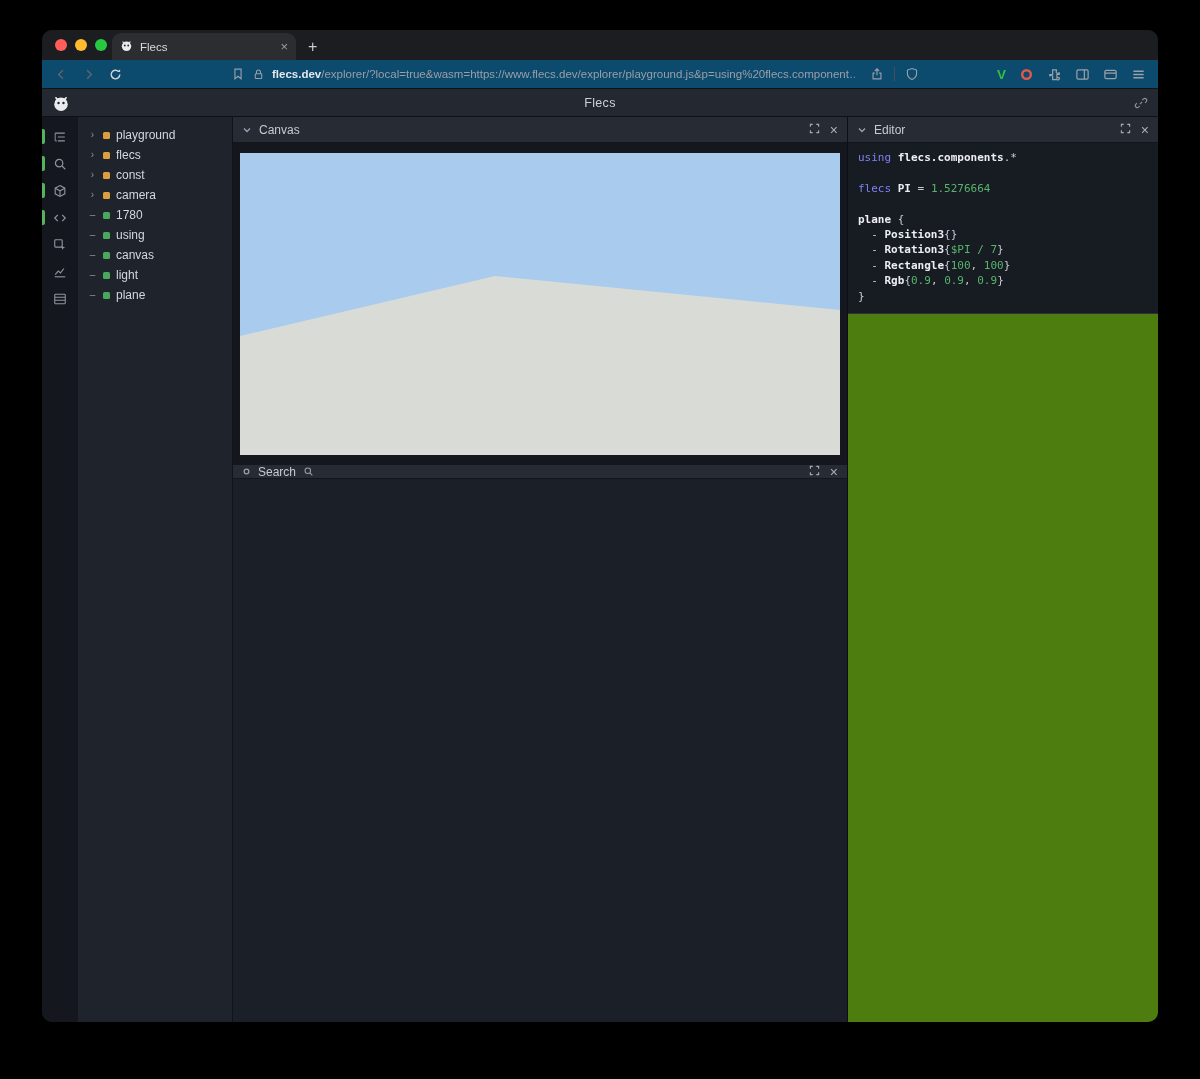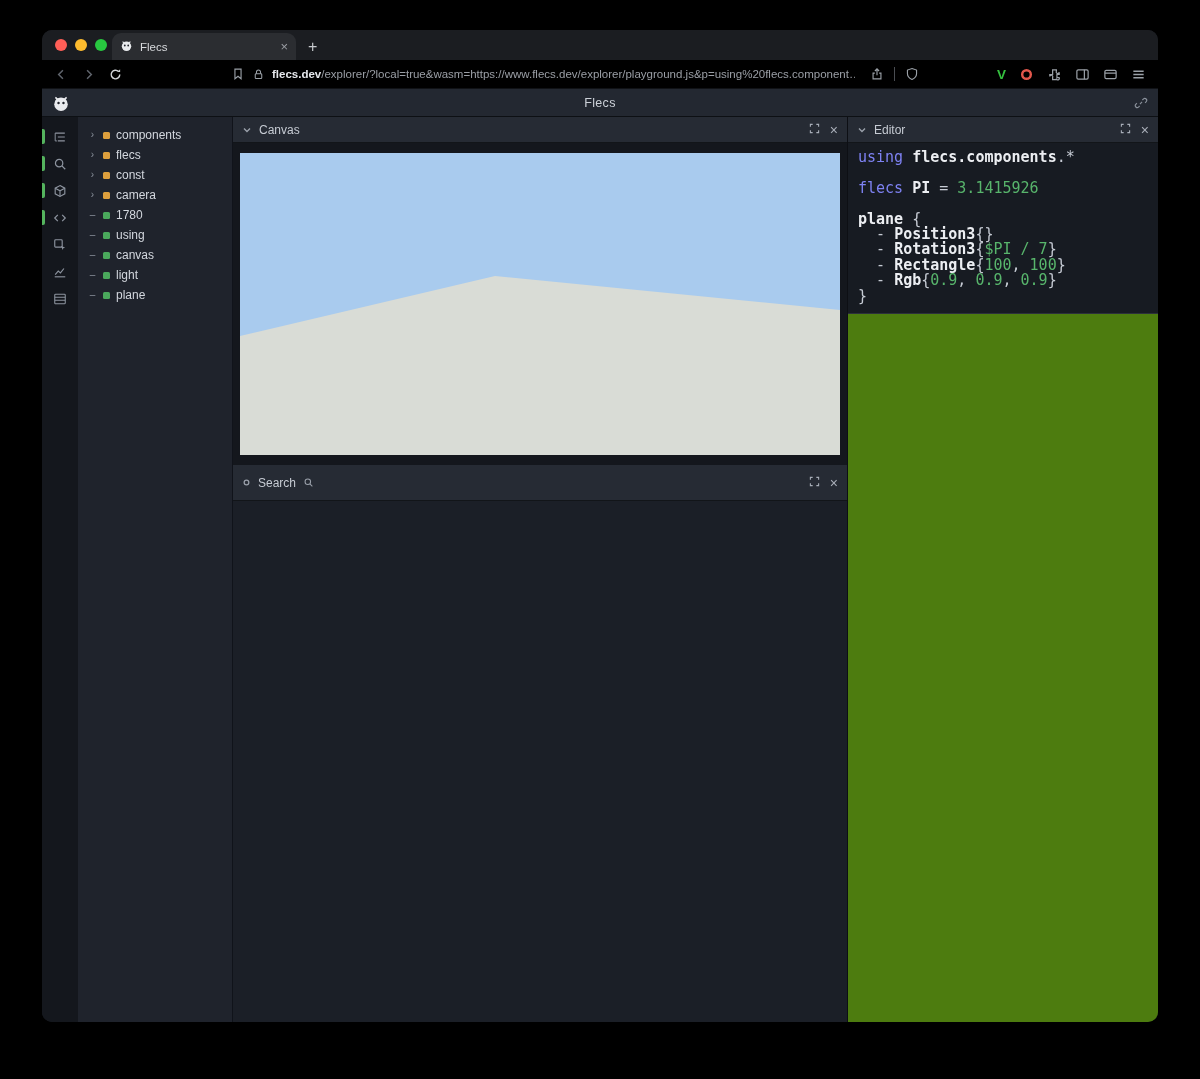--- a/index.html
+++ b/index.html
@@ -13,21 +13,21 @@
   .tabbar { height:30px; background:#1b1d21; display:flex; align-items:flex-end; position:relative; flex:0 0 auto; }
   .lights { position:absolute; left:13px; top:9px; display:flex; gap:8px; }
   .light { width:12px; height:12px; border-radius:50%; }
   .light.r { background:var(--light-red); } .light.y { background:var(--light-yellow); } .light.g { background:var(--light-green); }
   .tab { margin-left:70px; width:184px; height:27px; background:#2b2d31; border-radius:9px 9px 0 0;
     display:flex; align-items:center; padding:0 8px; gap:7px; color:#d7d9dc; font-size:11.5px; }
   .tab .tab-label { flex:1; white-space:nowrap; overflow:hidden; }
   .tab .tab-close { color:#9a9da3; font-size:13px; line-height:1; cursor:default; }
   .newtab { color:#c6c9cd; font-size:16px; margin:0 0 5px 12px; line-height:1; }
 
-  .navbar { height:28px; background:#000000; display:flex; align-items:center; padding:0 12px; gap:12px; flex:0 0 auto; }
+  .navbar { height:28px; background:#0c4a6e; display:flex; align-items:center; padding:0 12px; gap:12px; flex:0 0 auto; }
   .nav-ic { display:flex; align-items:center; justify-content:center; color:#9aa0a7; }
   .nav-ic svg { display:block; }
   .dim { color:#5f646c; }
   .bright { color:#d0d3d7; }
   .urlbar { flex:1; display:flex; align-items:center; gap:7px; margin-left:96px; min-width:0; }
   .url-text { font-size:11.5px; white-space:nowrap; overflow:hidden; }
   .url-domain { color:#e6e8ec; font-weight:bold; }
   .url-path { color:#9b9fa6; }
   .url-actions { display:flex; align-items:center; gap:10px; margin-left:8px; margin-right:66px; }
   .vdiv { width:1px; height:14px; background:#4a4d52; }
@@ -60,27 +60,27 @@
   .panel-header { height:26px; background:#262b34; display:flex; align-items:center; padding:0 9px; gap:7px;
     color:#c6cbd3; font-size:12px; border-bottom:1px solid #121519; flex:0 0 auto; }
   .ph-actions { margin-left:auto; display:flex; align-items:center; gap:10px; color:#a9afb9; }
   .ph-close { font-size:14px; line-height:1; }
   .chev { color:#9aa0aa; display:flex; }
 
   .canvas-body { height:322px; background:#14171d; padding:10px 7px; flex:0 0 auto; }
   .render { width:100%; height:100%; display:block; }
   .sky { fill:var(--sky); } .ground { fill:var(--ground); }
 
-  .searchbar { height:36px; }
+  .searchbar { height:14px; }
   .main-rest { flex:1; background:#1b1f27; }
 
   .editor { width:311px; background:#4d7c0f; display:flex; flex-direction:column; flex:0 0 auto;
     border-left:1px solid #0d0f14; }
   .code { background:#171b22; padding:7px 10px 9px 10px; font-family:"DejaVu Sans Mono", monospace;
-    font-size:15px; line-height:15.4px; border-bottom:1px solid #2c313b; }
+    font-size:11px; line-height:15.4px; border-bottom:1px solid #2c313b; }
   .code-line { white-space:pre; min-height:15.4px; }
   .kw { color:var(--code-keyword); } .num { color:var(--code-number); }
   .id { color:var(--code-ident); font-weight:bold; } .pl { color:var(--code-plain); }
   .editor-rest { flex:1; }
 </style>
 </head>
 <body>
 
 <div class="window">
 
@@ -245,21 +245,21 @@
               <rect x="2" y="2.5" width="12" height="11" rx="1"></rect>
               <path d="M2 6h12M2 9.5h12"></path>
             </svg>
           </div>
         </div>
 
       <div class="tree">
           <div class="tree-item">
             <span class="tw">›</span>
             <span class="sq" style="background: var(--tree-folder);"></span>
-            <span>components</span>
+            <span>playground</span>
           </div>
           <div class="tree-item">
             <span class="tw">›</span>
             <span class="sq" style="background: var(--tree-folder);"></span>
             <span>flecs</span>
           </div>
           <div class="tree-item">
             <span class="tw">›</span>
             <span class="sq" style="background: var(--tree-folder);"></span>
             <span>const</span>
@@ -357,21 +357,21 @@
               <svg width="11" height="11" viewBox="0 0 12 12" fill="none" stroke="currentColor" stroke-width="1.2">
                   <path d="M1.5 4V1.5H4M8 1.5h2.5V4M10.5 8v2.5H8M4 10.5H1.5V8"></path>
                 </svg>
             </span>
             <span class="ph-close">×</span>
           </span>
         </div>
         <div class="code">
             <div class="code-line"><span class="kw">using</span><span class="pl"> </span><span class="id">flecs.components</span><span class="pl">.*</span></div>
             <div class="code-line">&nbsp;</div>
-            <div class="code-line"><span class="kw">flecs</span><span class="pl"> </span><span class="id">PI</span><span class="pl"> = </span><span class="num">3.1415926</span></div>
+            <div class="code-line"><span class="kw">flecs</span><span class="pl"> </span><span class="id">PI</span><span class="pl"> = </span><span class="num">1.5276664</span></div>
             <div class="code-line">&nbsp;</div>
             <div class="code-line"><span class="id">plane</span><span class="pl"> {</span></div>
             <div class="code-line"><span class="pl">  - </span><span class="id">Position3</span><span class="pl">{}</span></div>
             <div class="code-line"><span class="pl">  - </span><span class="id">Rotation3</span><span class="pl">{</span><span class="num">$PI / 7</span><span class="pl">}</span></div>
             <div class="code-line"><span class="pl">  - </span><span class="id">Rectangle</span><span class="pl">{</span><span class="num">100</span><span class="pl">, </span><span class="num">100</span><span class="pl">}</span></div>
             <div class="code-line"><span class="pl">  - </span><span class="id">Rgb</span><span class="pl">{</span><span class="num">0.9</span><span class="pl">, </span><span class="num">0.9</span><span class="pl">, </span><span class="num">0.9</span><span class="pl">}</span></div>
             <div class="code-line"><span class="pl">}</span></div>
           </div>
         <div class="editor-rest"></div>
       </div>

